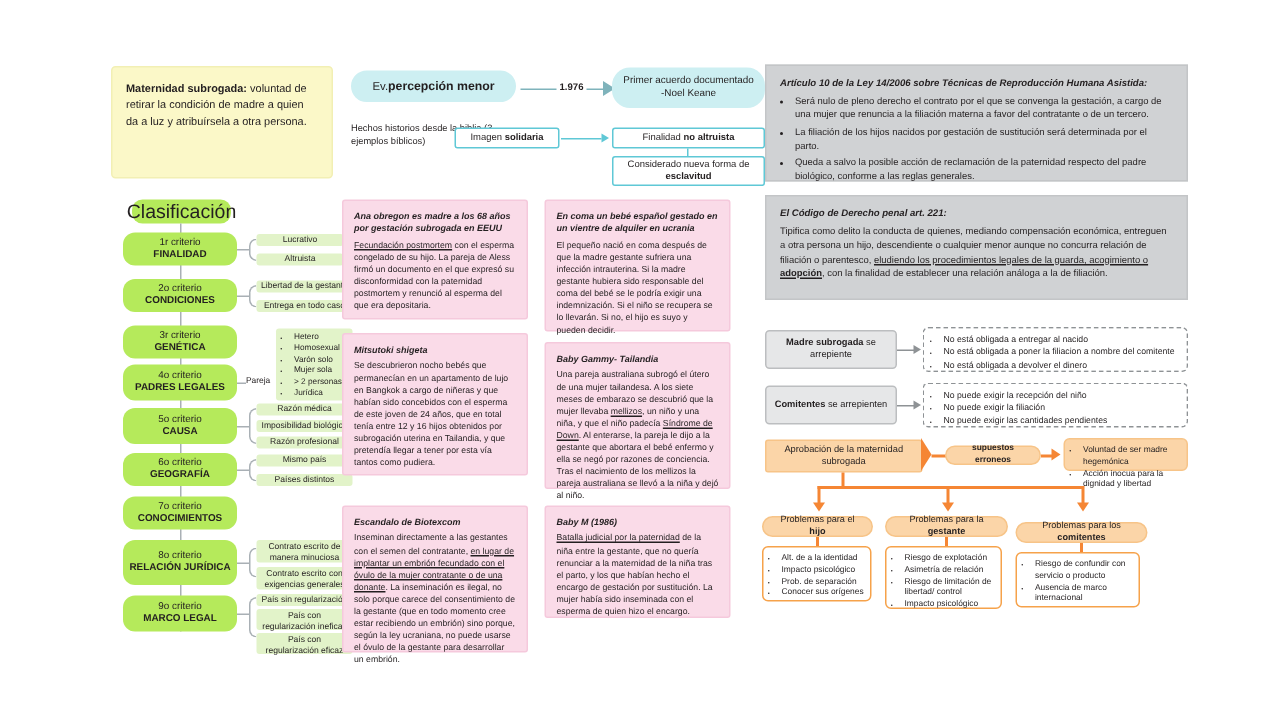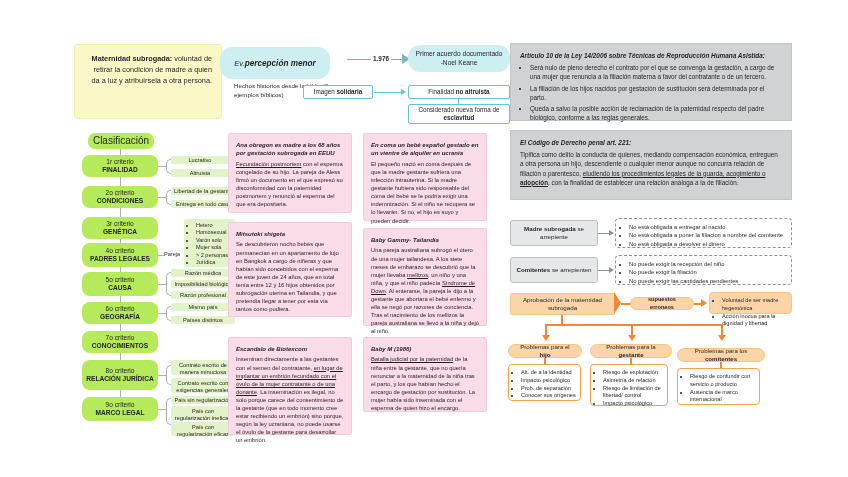--- a/index.html
+++ b/index.html
@@ -10,31 +10,31 @@
     position:relative;overflow:hidden;
     color:#231f20;
   }
   .canvas{position:absolute;left:0;top:0;width:848px;height:477px;}
   .abs{position:absolute;box-sizing:border-box;}
 
   
   .title-card{
     left:74px;top:44px;width:148px;height:75px;
     background:#fbf8c8;border:1px solid #f2efb4;border-radius:3px;
-    padding:9px 9px;font-size:7.3px;line-height:1.5;color:#231f20;text-align:right;
+    padding:9px 9px;font-size:7.3px;line-height:1.5;color:#231f20;
   }
   .title-card b{font-weight:bold;}
 
   
   .cyan-pill{
     background:#cdeff2;border-radius:12px;
     display:flex;align-items:center;justify-content:center;text-align:center;
     font-size:7.6px;color:#231f20;padding:4px 6px;
   }
-  .pill-a{left:220px;top:47px;width:110px;height:32px;font-style:italic;}
+  .pill-a{left:234px;top:47px;width:110px;height:21px;}
   .pill-a b{font-weight:bold;font-size:8.2px;}
   .pill-b{left:408px;top:45px;width:102px;height:27px;font-size:6.6px;line-height:1.35;}
 
   .arrow-line{height:1px;background:#7fb3bb;}
   .year-lbl{font-size:6.4px;font-weight:bold;color:#231f20;}
 
   .hechos{
     left:234px;top:82px;width:112px;font-size:6.2px;line-height:1.4;color:#231f20;
   }
 
@@ -58,21 +58,21 @@
   .grey-panel ul{margin:0;padding-left:10px;}
   .grey-panel li{margin-bottom:2px;}
   .u{text-decoration:underline;}
 
   
   .gnode{
     background:#b5ea5b;border-radius:8px;
     display:flex;align-items:center;justify-content:center;text-align:center;
     font-size:6.6px;font-weight:bold;color:#231f20;line-height:1.25;padding:2px 3px;
   }
-  .gnode.plain{font-weight:normal;font-size:10px;border-radius:7px;}
+  .gnode.plain{font-weight:normal;font-size:13px;border-radius:7px;}
   .gleaf{
     background:#e2f3c9;border-radius:2px;
     display:flex;align-items:center;justify-content:center;text-align:center;
     font-size:5.7px;color:#231f20;padding:1px 3px;line-height:1.2;
   }
   .gleaf.wrap{display:block;text-align:center;padding-top:2px;}
   .gbul{
     background:#e2f3c9;border-radius:2px;font-size:5.5px;color:#231f20;
     padding:3px 3px 3px 4px;line-height:1.35;
   }

